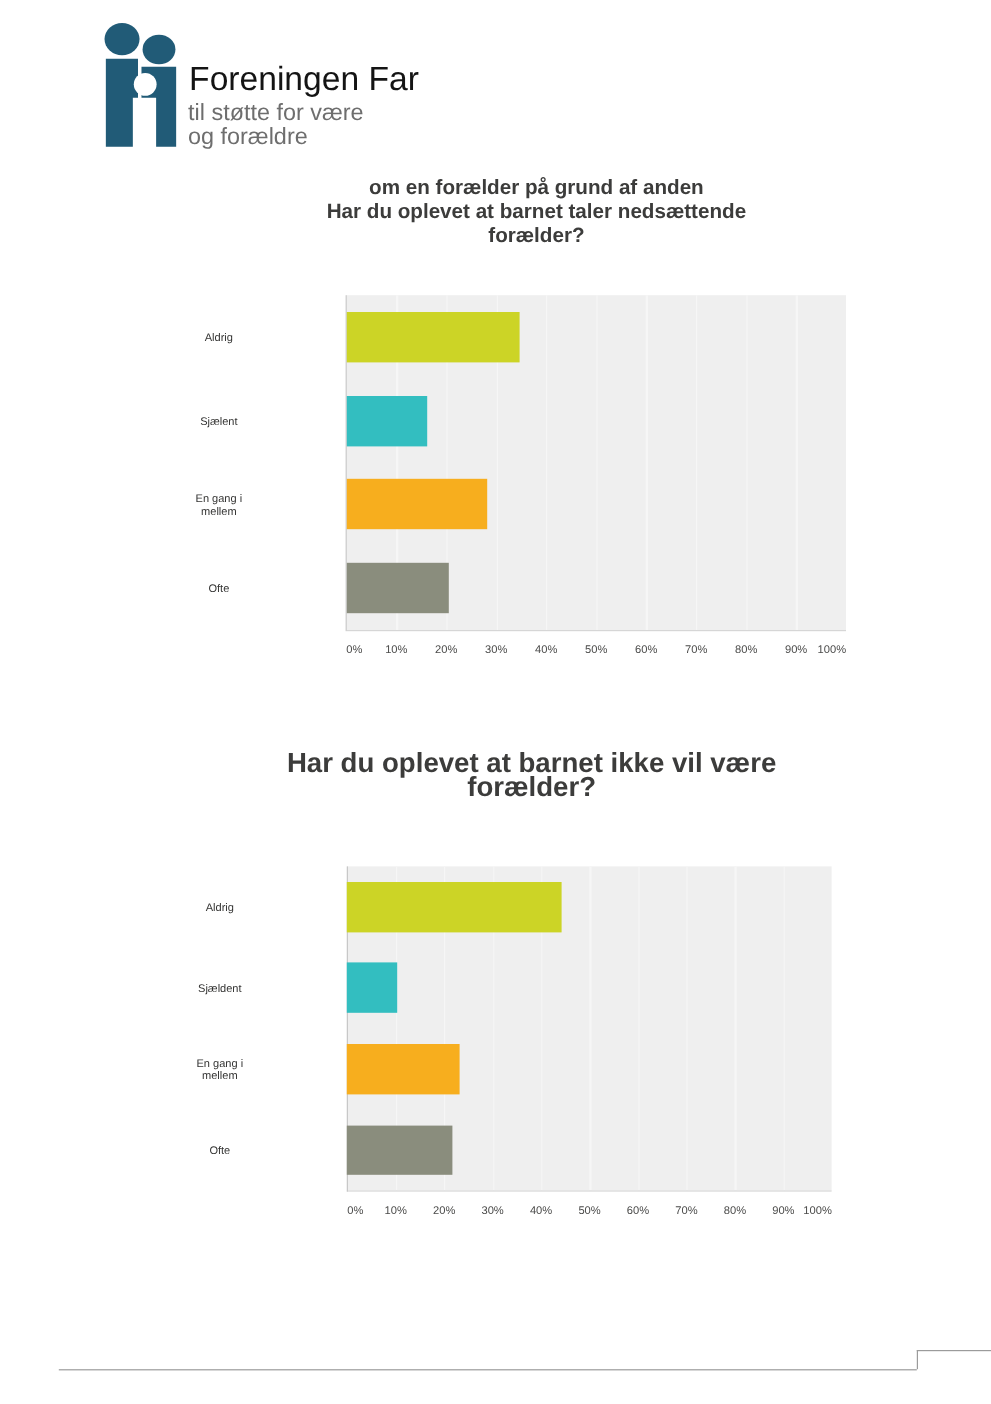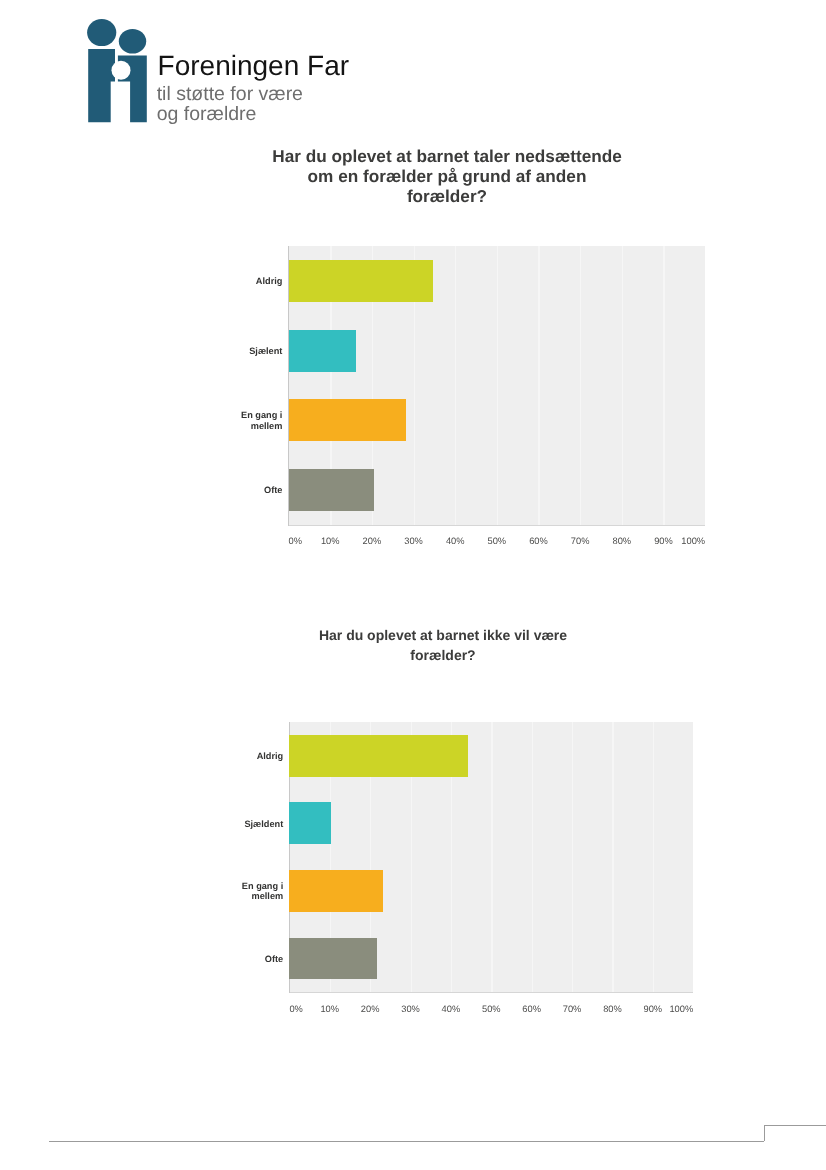--- a/index.html
+++ b/index.html
@@ -31,21 +31,21 @@
   .chart-title {
     position: absolute; text-align: center; font-weight: bold;
     color: #3c3c3b; white-space: nowrap;
   }
   .chart-title div { line-height: 20px; }
   .plot { position: absolute; background: #efefef; }
   .plot-baseline { position: absolute; height: 1px; background: #d6d6d6; }
   .gridline { position: absolute; top: 0; width: 1.3px; background: #f6f6f6; }
   .bar { position: absolute; }
   .cat-label {
-    position: absolute; text-align: right; font-size: 9.2px; font-weight: bold;
+    position: absolute; text-align: center; font-size: 9.2px; font-weight: normal;
     color: #333332; white-space: nowrap;
   }
   .cat-label div { line-height: 10.4px; }
   .tick-label {
     position: absolute; font-size: 9.3px; color: #4b4b4a;
     white-space: nowrap; text-align: center;
   }
 
   
   .footer-line { position: absolute; background: #9b9b9b; }
@@ -68,22 +68,22 @@
   </div>
   <div class="brand-title">Foreningen Far</div>
   <div class="brand-sub">
     <div>til støtte for være</div>
     <div>og forældre</div>
   </div>
 
   <div id="charts">
       <div>
         <div class="chart-title" style="left: 99px; top: 146px; width: 600px; font-size: 17.2px;">
+          <div>om en forælder på grund af anden</div>
           <div>Har du oplevet at barnet taler nedsættende</div>
-          <div>om en forælder på grund af anden</div>
           <div>forælder?</div>
         </div>
         <div class="plot" style="left: 240.6px; top: 246.2px; width: 416.5px; height: 278.6px; background: rgb(239, 239, 239);">
           <div class="gridline" style="left: 41.65px; height: 278.6px; background: rgb(246, 246, 246);"></div>
           <div class="gridline" style="left: 83.3px; height: 278.6px; background: rgb(246, 246, 246);"></div>
           <div class="gridline" style="left: 124.95px; height: 278.6px; background: rgb(246, 246, 246);"></div>
           <div class="gridline" style="left: 166.6px; height: 278.6px; background: rgb(246, 246, 246);"></div>
           <div class="gridline" style="left: 208.25px; height: 278.6px; background: rgb(246, 246, 246);"></div>
           <div class="gridline" style="left: 249.9px; height: 278.6px; background: rgb(246, 246, 246);"></div>
           <div class="gridline" style="left: 291.55px; height: 278.6px; background: rgb(246, 246, 246);"></div>
@@ -115,21 +115,21 @@
         <div class="tick-label" style="left: 305.55px; width: 120px; top: 535.6px;">30%</div>
         <div class="tick-label" style="left: 347.2px; width: 120px; top: 535.6px;">40%</div>
         <div class="tick-label" style="left: 388.85px; width: 120px; top: 535.6px;">50%</div>
         <div class="tick-label" style="left: 430.5px; width: 120px; top: 535.6px;">60%</div>
         <div class="tick-label" style="left: 472.15px; width: 120px; top: 535.6px;">70%</div>
         <div class="tick-label" style="left: 513.8px; width: 120px; top: 535.6px;">80%</div>
         <div class="tick-label" style="left: 555.45px; width: 120px; top: 535.6px;">90%</div>
         <div class="tick-label" style="left: 585.209px; width: 120px; top: 535.6px;">100%</div>
       </div>
       <div>
-        <div class="chart-title" style="left: 95px; top: 624.5px; width: 600px; font-size: 14px;">
+        <div class="chart-title" style="left: 95px; top: 624.5px; width: 600px; font-size: 23px;">
           <div>Har du oplevet at barnet ikke vil være</div>
           <div>forælder?</div>
         </div>
         <div class="plot" style="left: 241.4px; top: 721.9px; width: 403.8px; height: 270.4px; background: rgb(239, 239, 239);">
           <div class="gridline" style="left: 40.38px; height: 270.4px; background: rgb(246, 246, 246);"></div>
           <div class="gridline" style="left: 80.76px; height: 270.4px; background: rgb(246, 246, 246);"></div>
           <div class="gridline" style="left: 121.14px; height: 270.4px; background: rgb(246, 246, 246);"></div>
           <div class="gridline" style="left: 161.52px; height: 270.4px; background: rgb(246, 246, 246);"></div>
           <div class="gridline" style="left: 201.9px; height: 270.4px; background: rgb(246, 246, 246);"></div>
           <div class="gridline" style="left: 242.28px; height: 270.4px; background: rgb(246, 246, 246);"></div>

